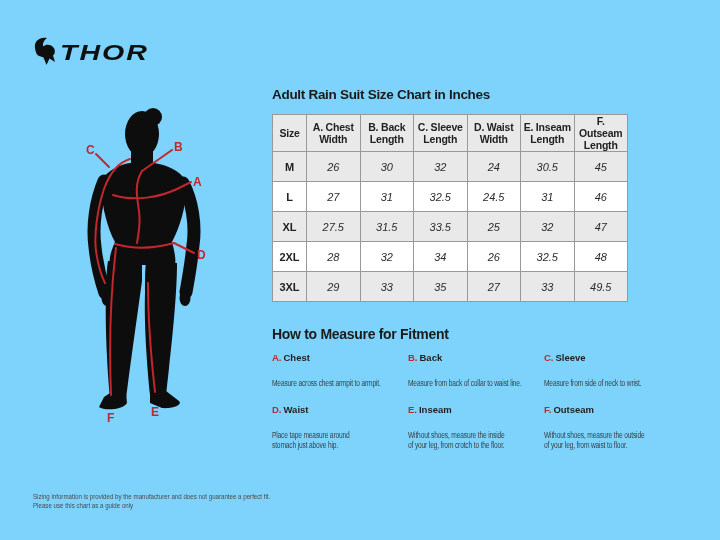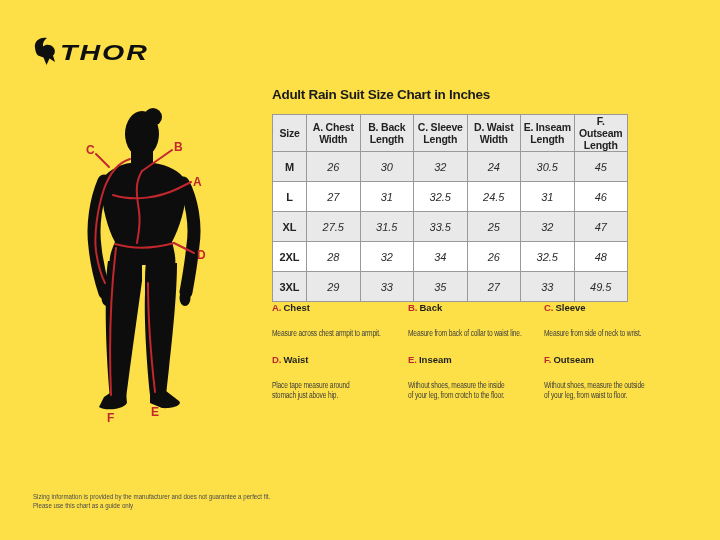--- a/index.html
+++ b/index.html
@@ -1,21 +1,21 @@
 <!DOCTYPE html>
 <html><head>
 <meta charset="utf-8">
 <style>
   html,body{margin:0;padding:0;}
   body{
     width:720px;height:540px;background:#ffffff;position:relative;
     font-family:"Liberation Sans",sans-serif;overflow:hidden;
     -webkit-font-smoothing:antialiased;
   }
-  .page{position:absolute;inset:0;background:#fde047;}
+  .page{position:absolute;inset:0;background:#7dd3fc;}
 
   
   .logo{position:absolute;left:33px;top:36px;width:122px;height:30px;}
 
   
   .figure-wrap{position:absolute;left:20px;top:85px;width:240px;height:420px;}
 
   
   .right-col{position:absolute;left:272px;top:86px;width:356px;}
   .chart-title{
@@ -173,20 +173,21 @@
           <td>29</td>
           <td>33</td>
           <td>35</td>
           <td>27</td>
           <td>33</td>
           <td>49.5</td>
         </tr>
       </tbody>
     </table>
 
+    <div class="measure-heading">How to Measure for Fitment</div>
 
     <div class="measure-grid">
       <div class="m-item">
         <div class="m-label">
           <span class="m-letter">A.</span><span class="m-name">Chest</span>
         </div>
         <div class="m-desc">
           <div class="m-line">Measure across chest armpit to armpit.</div>
           <div class="m-line"></div>
         </div>

